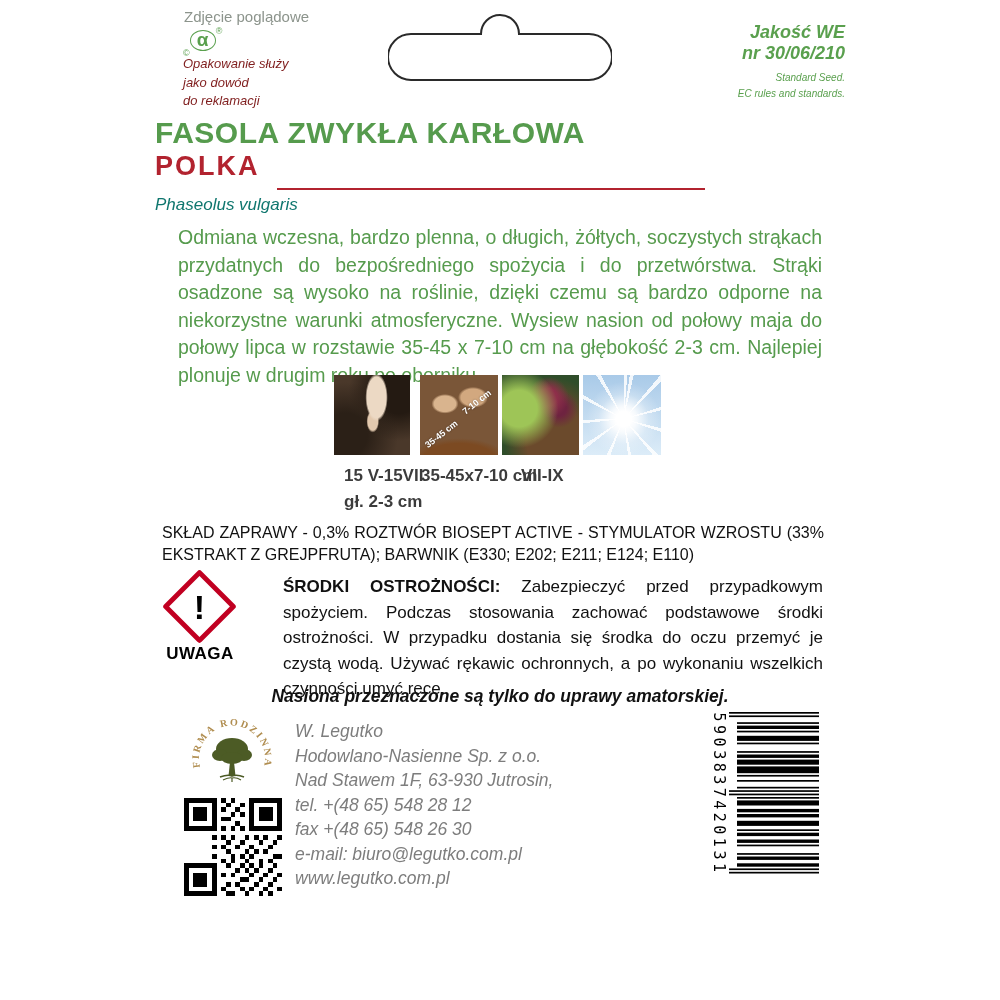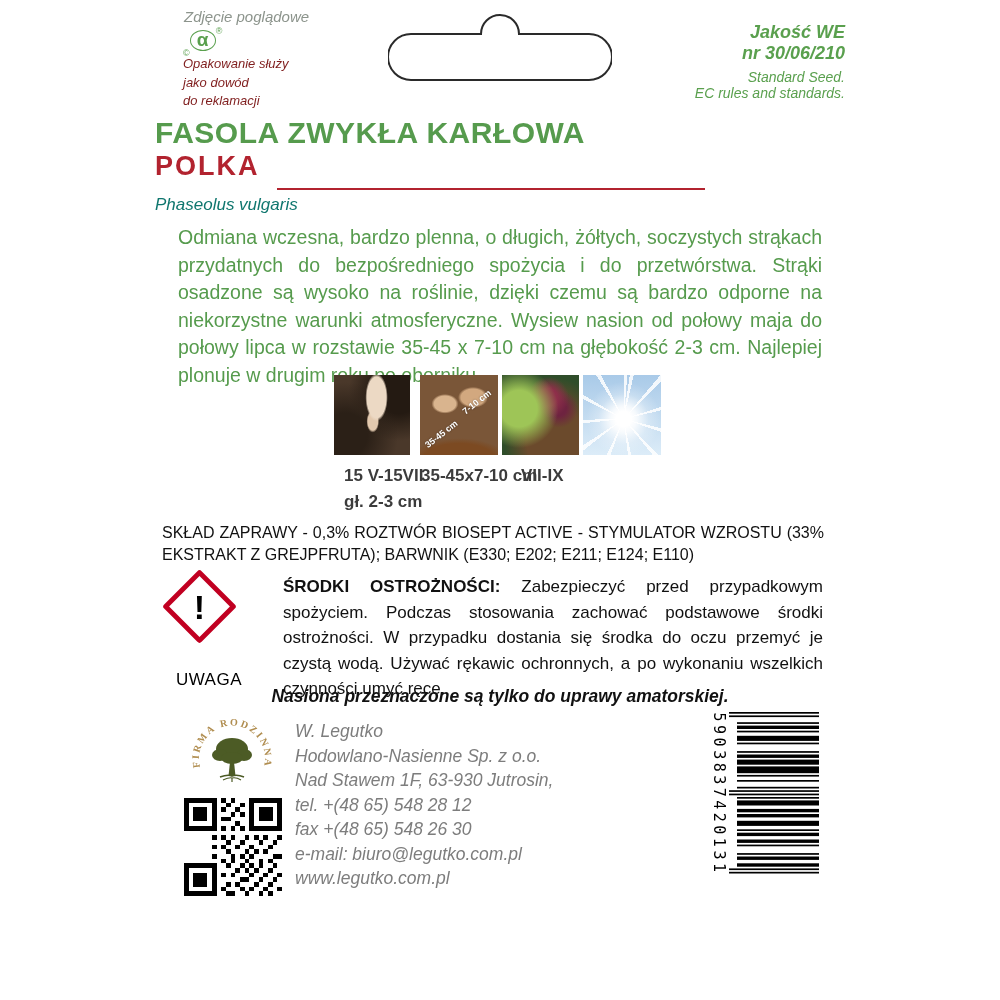--- a/index.html
+++ b/index.html
@@ -2,33 +2,33 @@
 <html><head>
 <meta charset="utf-8">
 <style>
   html,body{margin:0;padding:0;}
   body{
     width:1000px;height:1000px;background:#ffffff;position:relative;overflow:hidden;
     font-family:"Liberation Sans", sans-serif;color:#1a1a1a;
   }
   .abs{position:absolute;}
   
-  .photo-note{left:184px;top:8px;font-style:italic;font-size:15px;color:#8c948c;}
+  .photo-note{left:184px;top:8px;font-size:15px;color:#8c948c;}
   .alpha-logo{left:183px;top:26px;height:30px;color:#5aa04e;}
   .alpha-logo .c-mark{font-size:9px;vertical-align:-10px;}
   .alpha-logo .alpha{display:inline-block;border:1.5px solid #5aa04e;border-radius:50%;
     width:24px;height:19px;line-height:18px;text-align:center;font-size:19px;font-weight:bold;}
   .alpha-logo .r-mark{font-size:9px;vertical-align:12px;}
   .pack-note{left:183px;top:55px;font-style:italic;font-size:13px;line-height:18.5px;color:#7f1d1d;}
   
   .hanger{left:388px;top:10px;}
   
   .quality{left:555px;top:22px;width:290px;text-align:right;color:#5aa04e;font-style:italic;}
   .quality .big{font-size:18px;font-weight:bold;line-height:21px;}
-  .quality .small{font-size:14px;line-height:15.5px;margin-top:6px;}
+  .quality .small{font-size:10px;line-height:15.5px;margin-top:6px;}
   
   .title-block{left:155px;top:0;width:680px;text-align:left;}
   .species{position:absolute;top:116px;width:100%;font-size:30px;font-weight:bold;color:#569b4d;letter-spacing:0.5px;}
   .variety{position:absolute;top:151px;width:100%;font-size:27px;font-weight:bold;color:#b2232f;letter-spacing:2px;}
   .red-line{left:277px;top:188px;width:428px;height:2px;background:#b2232f;}
   .latin{position:absolute;top:195px;width:100%;font-size:17px;font-style:italic;color:#0f766e;}
   
   .descr{left:178px;top:224px;width:644px;font-size:19.5px;line-height:27.5px;color:#569b4d;text-align:justify;}
   
   .tile{top:375px;height:80px;overflow:hidden;}
@@ -64,21 +64,21 @@
   
   .cap{top:466px;font-size:17px;font-weight:bold;color:#3c3c3c;white-space:nowrap;}
   .cap2{top:492px;}
   
   .treatment{left:162px;top:522px;width:662px;font-size:16px;line-height:22px;color:#111;text-align:justify;}
   
   .diamond{left:173px;top:580px;width:43px;height:43px;border:5px solid #c10021;border-radius:3px;
     transform:rotate(45deg);background:#fff;}
   .diamond .bang{position:absolute;left:0;top:0;width:43px;height:43px;transform:rotate(-45deg);
     text-align:center;line-height:45px;font-size:34px;font-weight:bold;color:#000;}
-  .uwaga{left:158px;top:644px;width:84px;text-align:right;font-size:17px;font-weight:normal;color:#000;letter-spacing:0.5px;margin-top:26px;}
+  .uwaga{left:158px;top:644px;width:84px;text-align:center;font-size:17px;font-weight:bold;color:#000;letter-spacing:0.5px;}
   .safety{left:283px;top:574px;width:540px;font-size:17px;line-height:25.5px;color:#111;text-align:justify;}
   .safety b{font-weight:bold;}
   
   .amateur{left:160px;top:686px;width:680px;text-align:center;font-size:17.5px;font-weight:bold;font-style:italic;color:#111;}
   
   .company-logo{left:190px;top:712px;}
   .qr{left:184px;top:798px;}
   .address{left:295px;top:719px;font-size:17.5px;font-style:italic;line-height:24.5px;color:#7d7d7d;}
   
   .barcode-wrap{left:710px;top:708px;width:110px;height:172px;}

